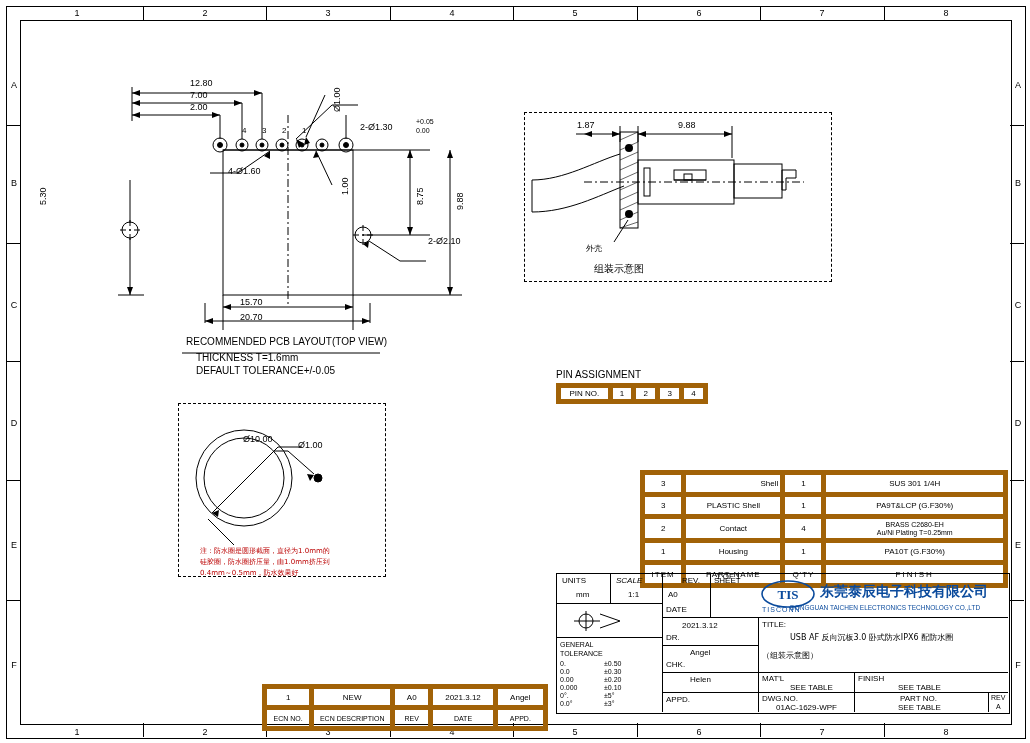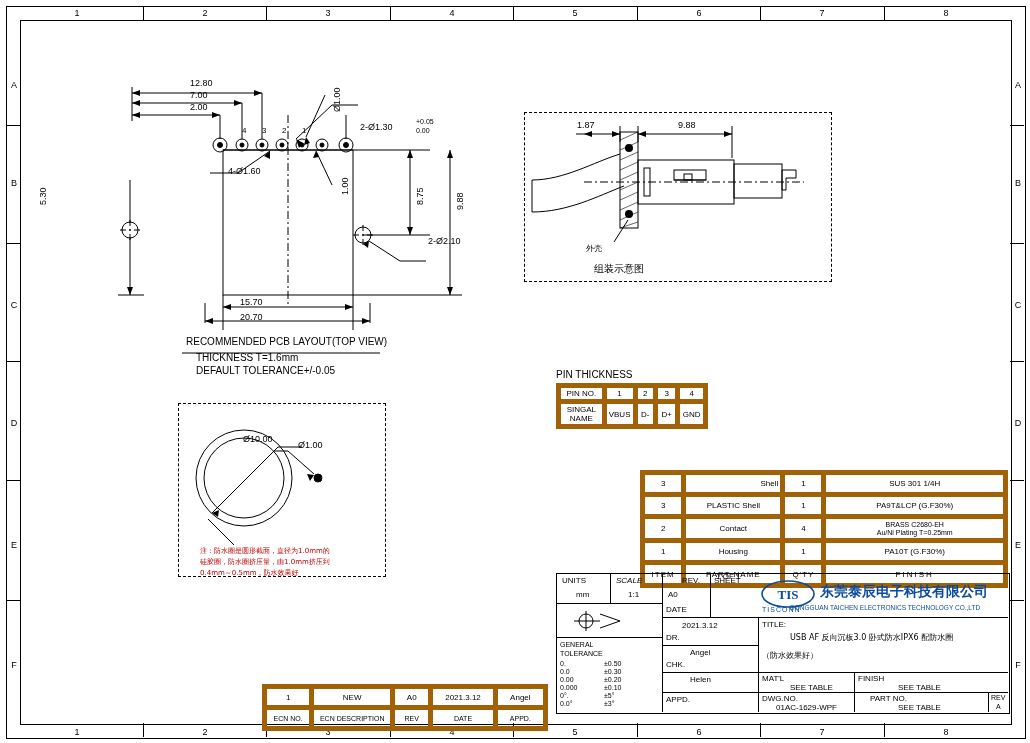--- a/index.html
+++ b/index.html
@@ -300,36 +300,29 @@
       <polygon points="34,110 41,107 40,114"></polygon>
       <polygon points="136,72 129,71 132,78"></polygon>
     </g>
   </svg>
   <div class="txt" style="left:243px;top:434px;">Ø10.00</div>
   <div class="txt" style="left:298px;top:440px;">Ø1.00</div>
   <div class="txt7 cn" style="left:200px;top:546px;color:#b00;">注：防水圈是圆形截面，直径为1.0mm的</div>
   <div class="txt7 cn" style="left:200px;top:557px;color:#b00;">硅胶圈，防水圈挤压量，由1.0mm挤压到</div>
   <div class="txt7 cn" style="left:200px;top:568px;color:#b00;">0.4mm～0.5mm，防水效果好</div>
 
-  <div class="txt10" style="left:556px;top:369px;">PIN  THICKNESS</div>
+  <div class="txt10" style="left:556px;top:369px;">PIN  ASSIGNMENT</div>
   <table class="tbl" style="left:556px;top:383px;width:152px;">
     <tbody>
         <tr>
       <td style="width:62px;">PIN NO.</td>
       <td style="width:22px;">1</td>
       <td style="width:22px;">2</td>
       <td style="width:22px;">3</td>
       <td style="width:22px;">4</td>
-    </tr>
-    <tr>
-      <td>SINGAL NAME</td>
-      <td>VBUS</td>
-      <td>D-</td>
-      <td>D+</td>
-      <td>GND</td>
     </tr>
   </tbody>
     </table>
 
 
   <table class="tbl" style="left:640px;top:470px;width:368px;">
     <tbody>
         <tr>
       <td style="width:34px;height:15px;">3</td>
       <td style="width:100px;text-align:right;">Shell</td>
@@ -447,27 +440,27 @@
   <svg width="56" height="40" style="position:absolute;left:760px;top:578px;">
     <ellipse cx="28" cy="16" rx="26" ry="13" fill="none" stroke="#0a4a9c" stroke-width="1.6"></ellipse>
     <text x="28" y="21" font-size="13" text-anchor="middle" fill="#0a4a9c" font-family="Liberation Serif, serif" font-weight="bold">TIS</text>
   </svg>
   <div class="txt7" style="left:762px;top:606px;color:#0a4a9c;letter-spacing:1px;">TISCONN</div>
   <div class="cn" style="position:absolute;left:820px;top:583px;font-size:14px;color:#0a4a9c;font-weight:bold;">东莞泰辰电子科技有限公司</div>
   <div style="position:absolute;left:790px;top:604px;font-size:6.5px;color:#0a4a9c;">DONGGUAN TAICHEN ELECTRONICS TECHNOLOGY CO.,LTD</div>
 
   <div class="txt8" style="left:762px;top:620px;">TITLE:</div>
   <div class="txt8 cn" style="left:790px;top:632px;">USB AF 反向沉板3.0 卧式防水IPX6 配防水圈</div>
-  <div class="txt8 cn" style="left:762px;top:650px;">（防水效果好）</div>
+  <div class="txt8 cn" style="left:762px;top:650px;">（组装示意图）</div>
 
   <div class="txt8" style="left:762px;top:674px;">MAT'L</div>
   <div class="txt8" style="left:790px;top:683px;">SEE TABLE</div>
   <div class="txt8" style="left:858px;top:674px;">FINISH</div>
   <div class="txt8" style="left:898px;top:683px;">SEE TABLE</div>
 
   <div class="txt8" style="left:762px;top:694px;">DWG.NO.</div>
   <div class="txt8" style="left:776px;top:703px;">01AC-1629-WPF</div>
-  <div class="txt8" style="left:842px;top:694px;padding-left:28px;">PART NO.</div>
+  <div class="txt8" style="left:872px;top:694px;padding-left:28px;">PART NO.</div>
   <div class="txt8" style="left:898px;top:703px;">SEE TABLE</div>
   <div class="txt7" style="left:991px;top:694px;">REV</div>
   <div class="txt7" style="left:996px;top:703px;">A</div>
 
 </div>
 
 </body></html>

